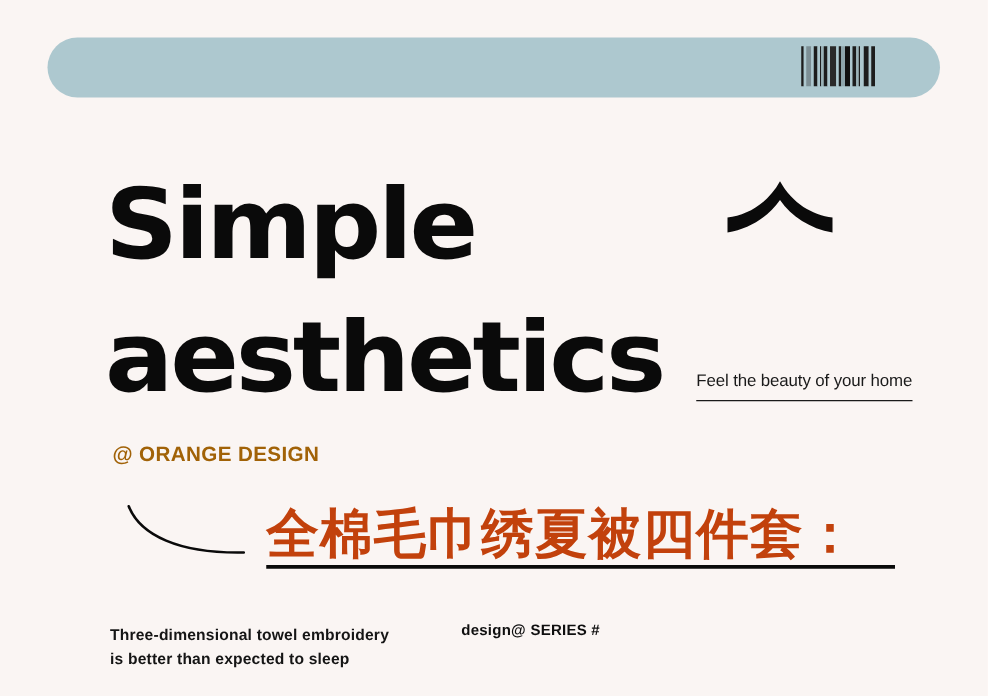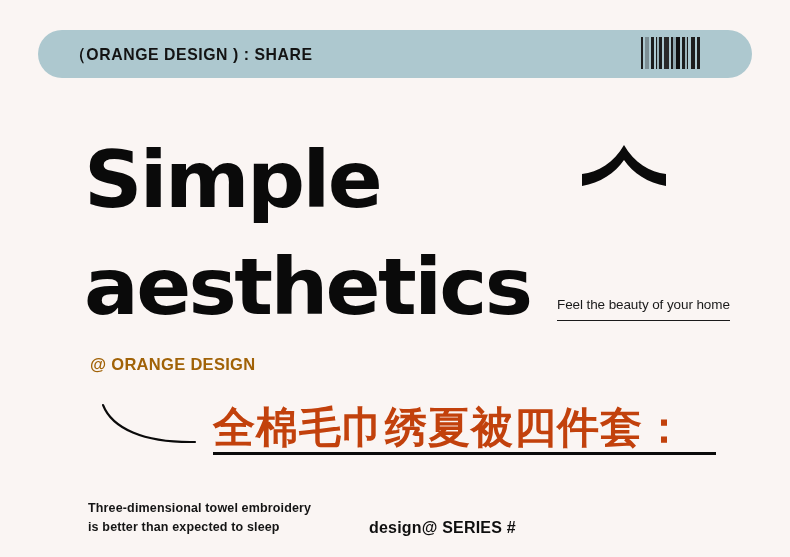--- a/index.html
+++ b/index.html
@@ -170,36 +170,35 @@
     font-size: 12.5px;
     font-weight: 600;
     color: #151515;
     line-height: 1.55;
     letter-spacing: 0.15px;
     white-space: nowrap;
   }
   #footer-series {
     position: absolute;
     left: 369px;
-    top: 519px;
-    font-family: "Liberation Sans", sans-serif;
-    font-size: 16px;
+    top: 497px;
+    font-family: "Liberation Sans", sans-serif;
+    font-size: 12px;
     font-weight: 700;
     color: #0f0f0f;
     letter-spacing: 0.2px;
     white-space: nowrap;
   }
 </style>
 </head>
 <body>
 
 <div id="poster">
 
   <div id="header-bar">
-    <div id="header-title"><span id="header-title-inner">（ORANGE  DESIGN ) : SHARE</span></div>
     <div id="barcode">
         <span style="width: 2px; background: rgb(29, 29, 29);"></span>
         <span style="width: 2px; background: rgb(173, 200, 207);"></span>
         <span style="width: 4px; background: rgb(125, 143, 149);"></span>
         <span style="width: 2px; background: rgb(173, 200, 207);"></span>
         <span style="width: 3px; background: rgb(29, 29, 29);"></span>
         <span style="width: 2px; background: rgb(173, 200, 207);"></span>
         <span style="width: 2px; background: rgb(29, 29, 29);"></span>
         <span style="width: 2px; background: rgb(155, 178, 184);"></span>
         <span style="width: 3px; background: rgb(29, 29, 29);"></span>

